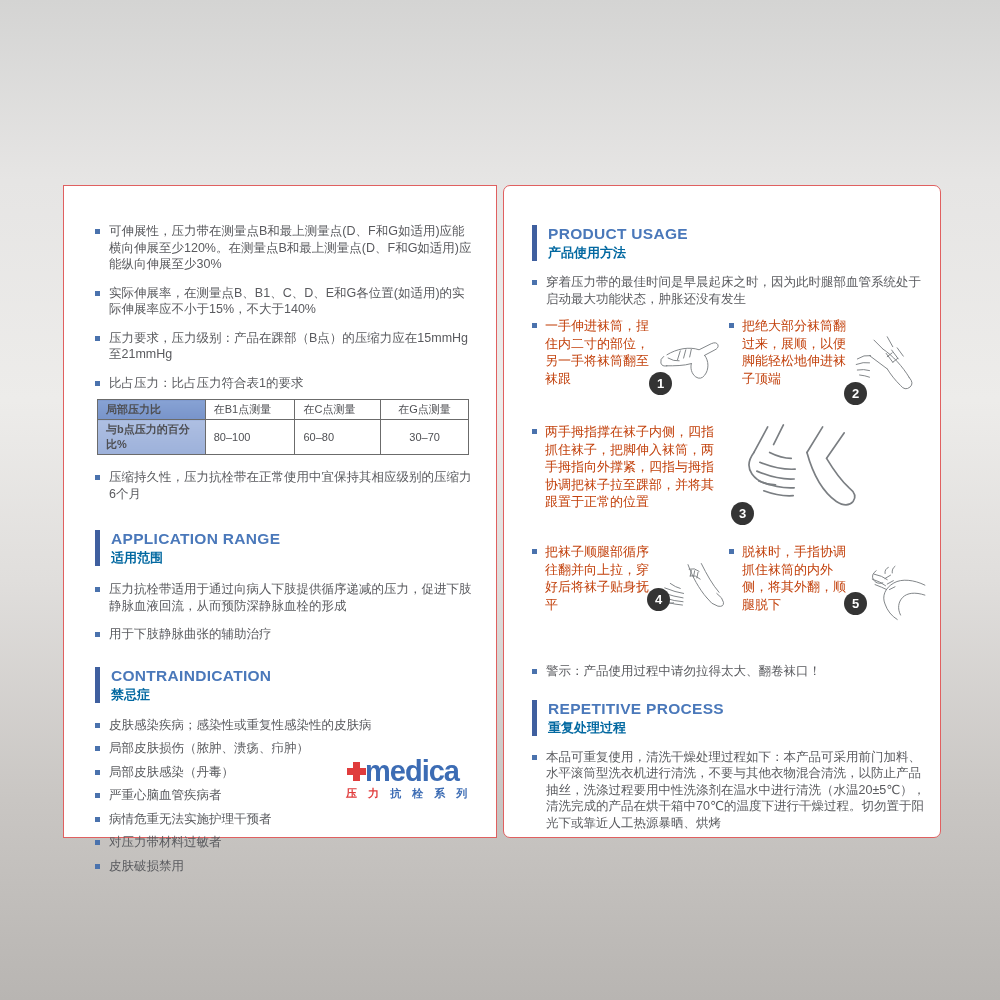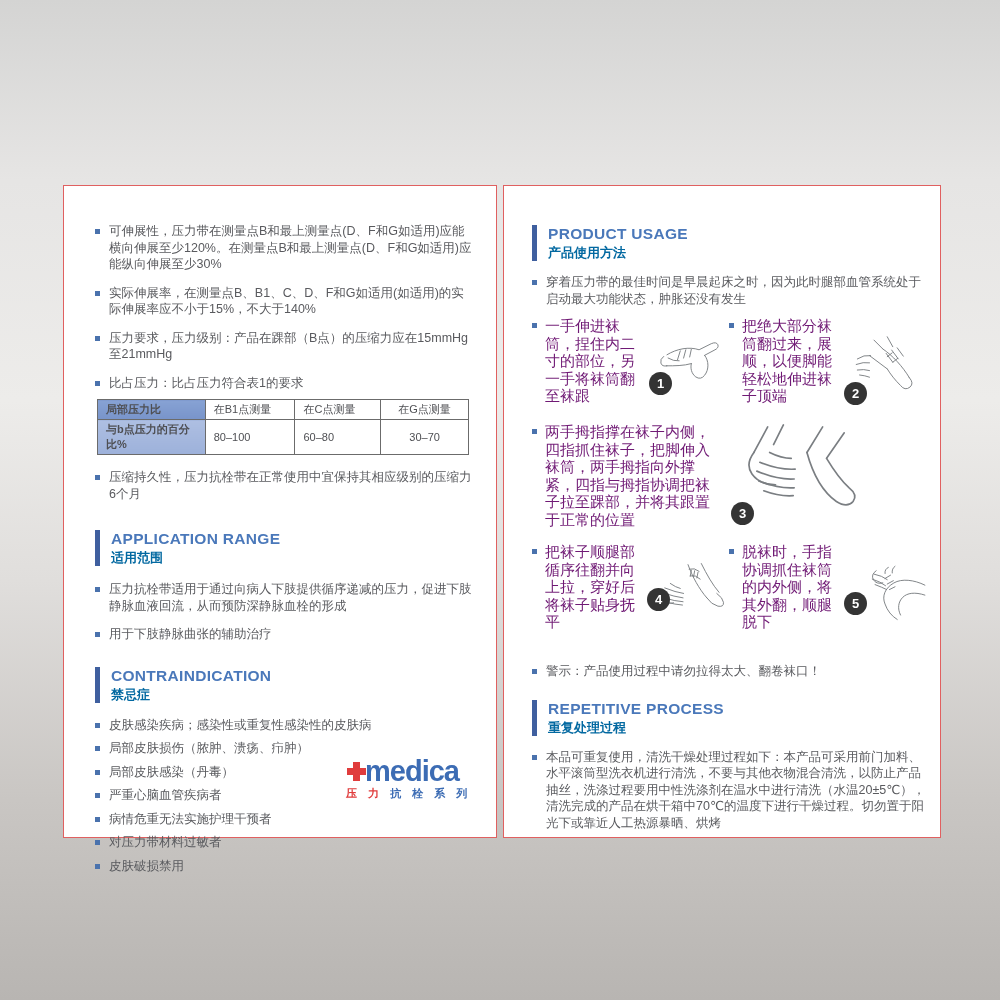--- a/index.html
+++ b/index.html
@@ -11,21 +11,21 @@
     position: relative;
   }
   .spread { position:absolute; top:185px; left:63px; display:flex; gap:6px; }
   .page {
     background:#ffffff;
     border:1px solid #e06060;
     height:653px;
     position:relative;
   }
   .page-left  { width:434px; padding:37px 24px 13px 31px; }
-  .page-right { width:438px; padding:39px 14px 0 28px; }
+  .page-right { width:438px; padding:39px 14px 0 28px;border-radius:7px; }
 
   .bullet { display:flex; gap:9px; margin-bottom:12px; }
   .bullet .sq { width:5px; height:5px; background:#4a72ad; flex:none; margin-top:6px; }
   .bullet .bt { font-size:12.5px; line-height:16.5px; color:#595a5e; }
   .bullet.tight { margin-bottom:7px; }
 
   .sec { display:flex; gap:11px; }
   .sec .bar { width:5px; background:#3f5f9f; flex:none; }
   .sec .en { font-size:15.5px; font-weight:bold; color:#4a78ba; letter-spacing:.3px; line-height:18px; }
   .sec .cn { font-size:13px; font-weight:bold; color:#0369a1; line-height:16px; margin-top:2px; }
@@ -42,21 +42,21 @@
 
   .logo { position:absolute; right:26px; bottom:36px; width:124px; }
   .logo-row { display:flex; align-items:center; }
   .logo-brand { font-size:29px; font-weight:bold; color:#3c6cb4; letter-spacing:-1px; line-height:28px; margin-left:-2px; }
   .logo-tag { margin-top:1px; font-size:11px; font-weight:bold; letter-spacing:4px; white-space:nowrap;text-align:right; }
   .tag-red { color:#e03c3c; } .tag-blue { color:#3c6cb4; }
 
   .steps-row { display:flex; }
   .step { position:relative; display:flex; gap:8px; flex:1; }
   .step .sq { width:5px; height:5px; background:#4a72ad; flex:none; margin-top:6px; }
-  .step .st { font-size:15px; line-height:17.5px; color:#701a75; width:104px; flex:none; }
+  .step .st { font-size:13px; line-height:17.5px; color:#c2410c; width:104px; flex:none; }
   .step .st.wide { width:176px; }
   .fig { flex:1; position:relative; }
   .fig svg { position:absolute; inset:0; width:100%; height:100%; }
   .badge {
     position:absolute; width:23px; height:23px; border-radius:50%;
     background:#343434; color:#fff; font-size:13px; font-weight:bold;
     display:flex; align-items:center; justify-content:center; z-index:2;
   }
   .sketch { stroke:#7a7e82; stroke-width:1.7; fill:none; stroke-linecap:round; stroke-linejoin:round; }
 </style>
@@ -66,21 +66,21 @@
 <div class="spread">
 
   <div class="page page-left">
 
     <div class="bullet">
       <span class="sq"></span>
       <span class="bt">可伸展性，压力带在测量点B和最上测量点(D、F和G如适用)应能横向伸展至少120%。在测量点B和最上测量点(D、F和G如适用)应能纵向伸展至少30%</span>
     </div>
     <div class="bullet">
       <span class="sq"></span>
-      <span class="bt">实际伸展率，在测量点B、B1、C、D、F和G如适用(如适用)的实际伸展率应不小于15%，不大于140%</span>
+      <span class="bt">实际伸展率，在测量点B、B1、C、D、E和G各位置(如适用)的实际伸展率应不小于15%，不大于140%</span>
     </div>
     <div class="bullet">
       <span class="sq"></span>
       <span class="bt">压力要求，压力级别：产品在踝部（B点）的压缩力应在15mmHg至21mmHg</span>
     </div>
     <div class="bullet" style="margin-bottom:8px;">
       <span class="sq"></span>
       <span class="bt">比占压力：比占压力符合表1的要求</span>
     </div>
 

